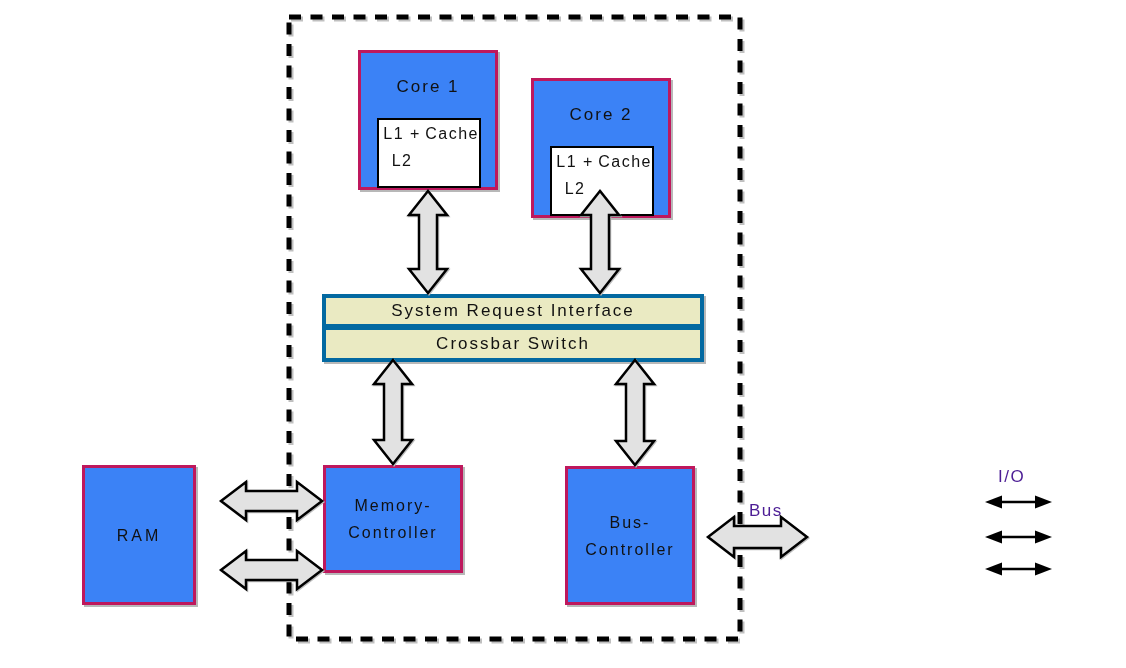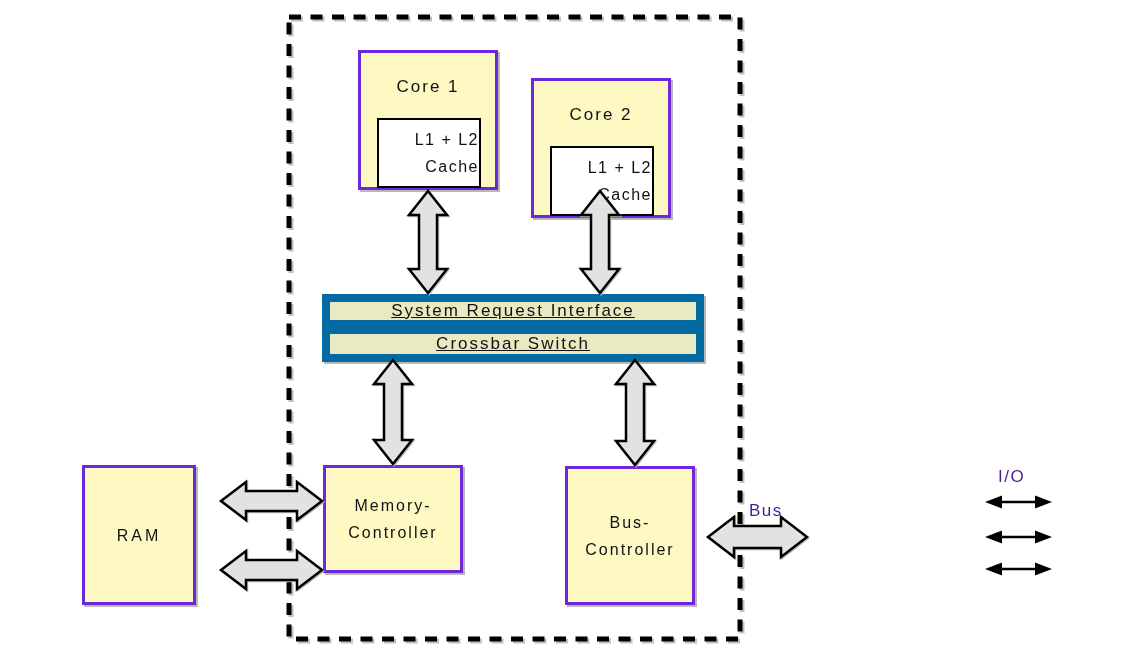--- a/index.html
+++ b/index.html
@@ -10,22 +10,22 @@
     position: relative;
     width: 1126px;
     height: 668px;
     background: #ffffff;
     overflow: hidden;
   }
 
   
   .node {
     position: absolute;
-    background: #fef9c3;
-    border: 3px solid #6d28d9;
+    background: #3b82f6;
+    border: 3px solid #be185d;
     box-shadow: 2px 2px 0 #b8b8b8;
     color: #111111;
     font-size: 16px;
     letter-spacing: 2px;
   }
   .node.center {
     display: flex;
     flex-direction: column;
     align-items: center;
     justify-content: center;
@@ -35,42 +35,41 @@
   .core-label {
     text-align: center;
     padding-top: 24px;
     font-size: 17px;
   }
   .cache {
     position: absolute;
     background: #ffffff;
     border: 2px solid #000000;
     display: flex;
-    flex-direction: column;
-    align-items: flex-end;
+    flex-direction: row;
+    align-items: flex-start;
     justify-content: center;
     text-align: center;
     line-height: 27px;
     font-size: 16px;
     letter-spacing: 1.5px;
   }
 
   
   .bar {
     position: absolute;
     background: #eaeac2;
-    border: 8px solid #0369a1;
+    border: 4px solid #0369a1;
     box-shadow: 2px 2px 0 #b8b8b8;
     display: flex;
     align-items: center;
     justify-content: center;
     color: #111111;
     font-size: 17px;
     letter-spacing: 2px;
-    text-decoration: underline;
   }
 
   
   svg.overlay {
     position: absolute;
     left: 0; top: 0;
     width: 1126px;
     height: 668px;
     pointer-events: none;
     z-index: 5;

